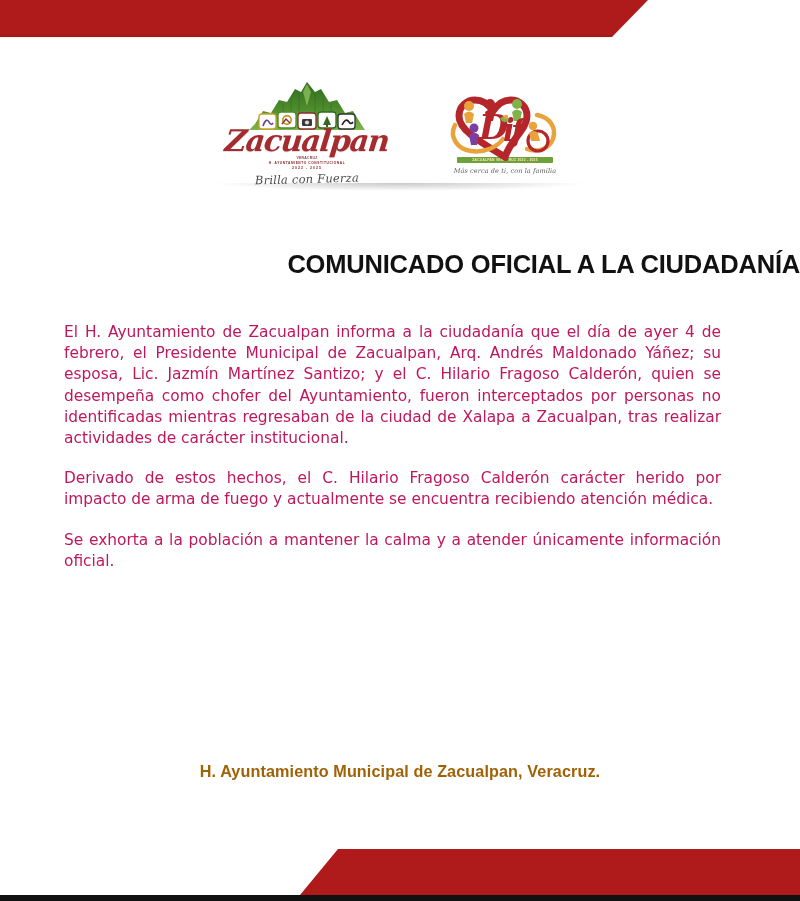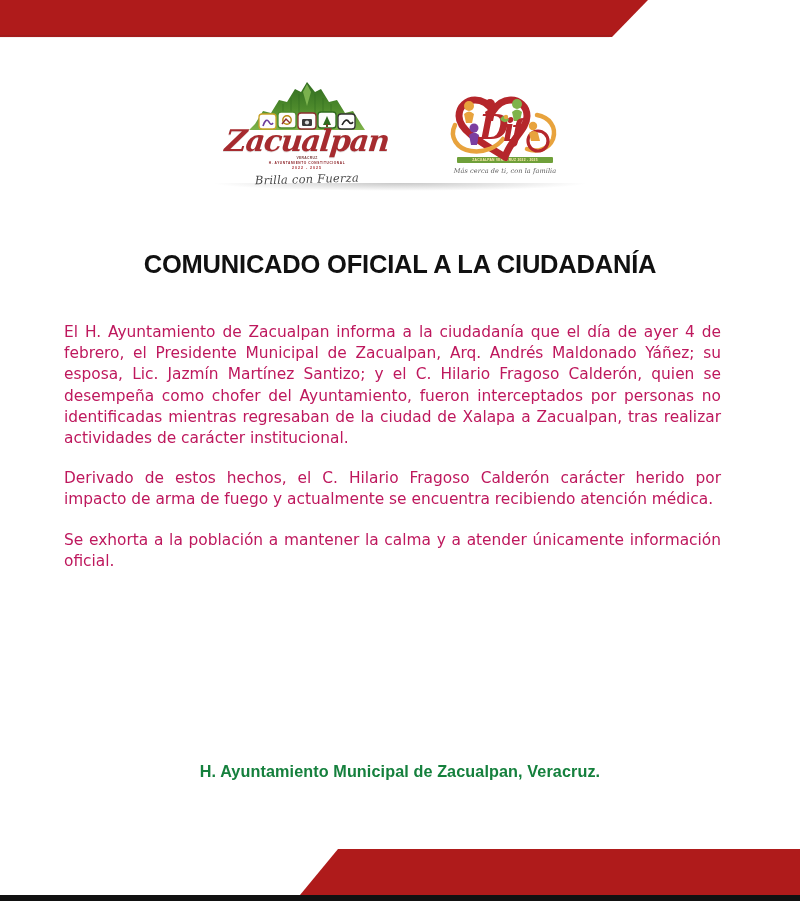--- a/index.html
+++ b/index.html
@@ -161,21 +161,21 @@
     margin-top: 4px;
     letter-spacing: .1px;
   }
 
   
   .title {
     position: absolute;
     top: 250px;
     left: 0;
     width: 800px;
-    text-align: center;
+    text-align: right;
     font-family: "Liberation Sans", sans-serif;
     font-weight: bold;
     font-size: 25.5px;
     color: #111111;
     letter-spacing: -0.2px;
   }
 
   
   .body-copy {
     position: absolute;
@@ -197,21 +197,21 @@
   
   .signature {
     position: absolute;
     top: 762px;
     left: 0;
     width: 800px;
     text-align: center;
     font-family: "Liberation Sans", sans-serif;
     font-weight: bold;
     font-size: 16.2px;
-    color: #15803d;
+    color: #a16207;
     letter-spacing: .1px;
   }
 
   
   .footer-banner {
     position: absolute;
     bottom: 6px;
     left: 0;
     width: 800px;
     height: 46px;

